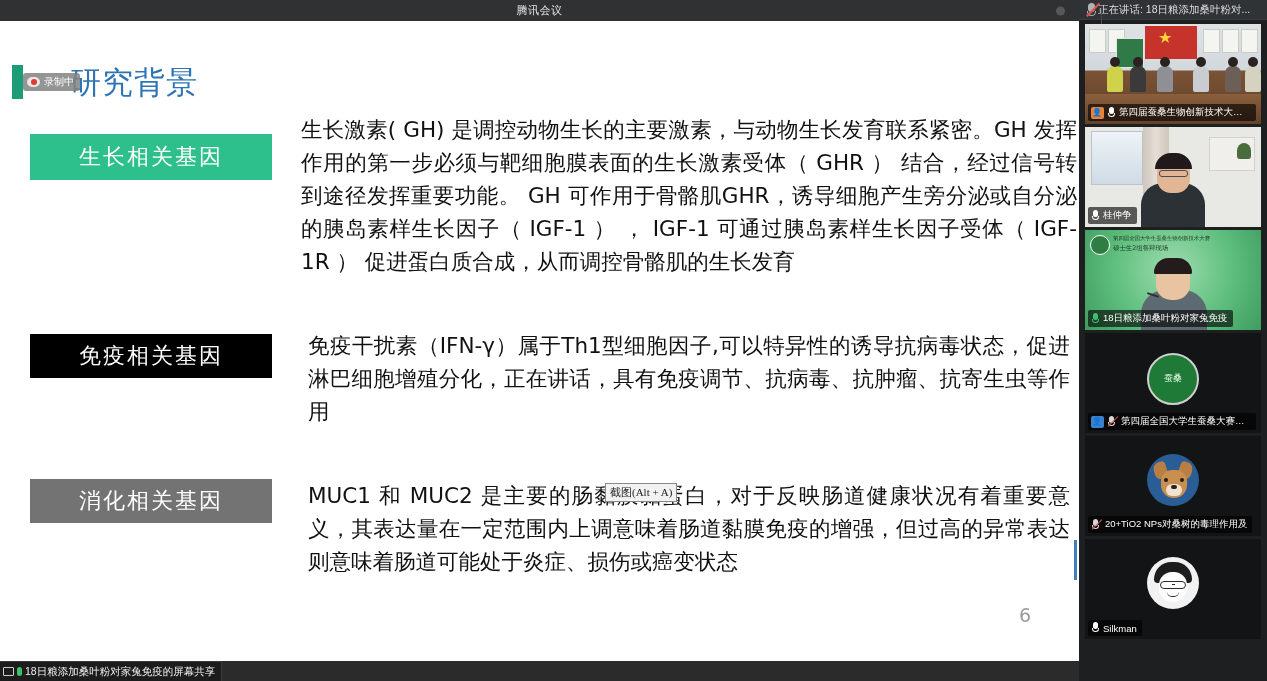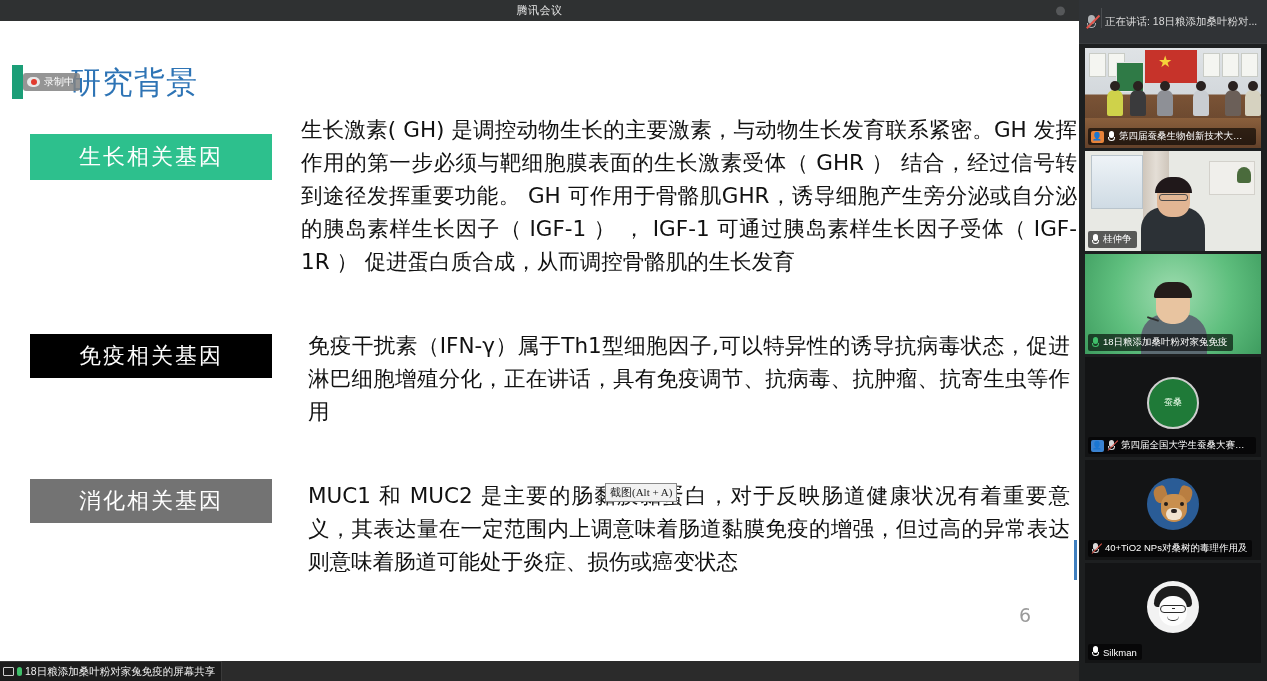--- a/index.html
+++ b/index.html
@@ -112,22 +112,22 @@
   .mini-mic {
     width:5px; height:9px; border-radius:3px; background:#3fbf6a; flex:none;
   }
 
   
   .panel {
     position:absolute; left:1079px; top:0; width:188px; height:681px;
     background:#1d1f20;
   }
   .panel-head {
-    position:relative; height:44px; background:#303336;
-    display:flex; align-items:center; gap:7px; padding:0 6px;
+    position:relative; height:20px; background:#303336;
+    display:flex; align-items:center; padding:0 6px;
     border-bottom:1px solid #3a3d40;
   }
   .mic-muted {
     position:relative; width:13px; height:16px; flex:none;
   }
   .mic-muted .body {
     position:absolute; left:3px; top:1px; width:7px; height:9px;
     border-radius:4px; background:#b0b3b6;
   }
   .mic-muted .stand {
@@ -501,20 +501,25 @@
           <span class="mic-on">
             <span class="body"></span>
               <span class="stand"></span>
           </span>
           <span class="tile-label-text">桂仲争</span>
         </div>
       </div>
 
       <div class="tile active">
         <div class="green-bg">
+          <span class="banner">
+            <span class="seal"></span>
+            <span class="banner-l1">第四届全国大学生蚕桑生物创新技术大赛</span>
+            <span class="banner-l2">硕士生2组答辩现场</span>
+          </span>
           <span class="torso"></span>
           <span class="face"></span>
           <span class="hair"></span>
           <span class="mic-boom"></span>
         </div>
         <div class="tile-name">
           <span class="mic-on green">
             <span class="body"></span>
               <span class="stand"></span>
           </span>
@@ -546,21 +551,21 @@
           <span class="nose"></span>
           <span class="eye l"></span>
             <span class="eye r"></span>
         </div>
         <div class="tile-name">
           <span class="mic-off">
             <span class="body"></span>
               <span class="stand"></span>
               <span class="slash"></span>
           </span>
-          <span class="tile-label-text">40+TiO2 NPs对桑树的毒理作用及</span>
+          <span class="tile-label-text">20+TiO2 NPs对桑树的毒理作用及</span>
         </div>
       </div>
 
       <div class="tile">
         <div class="cartoon-circle">
           <span class="c-hair"></span>
             <span class="c-face"></span>
           <span class="c-glass"></span>
             <span class="c-mouth"></span>
         </div>

